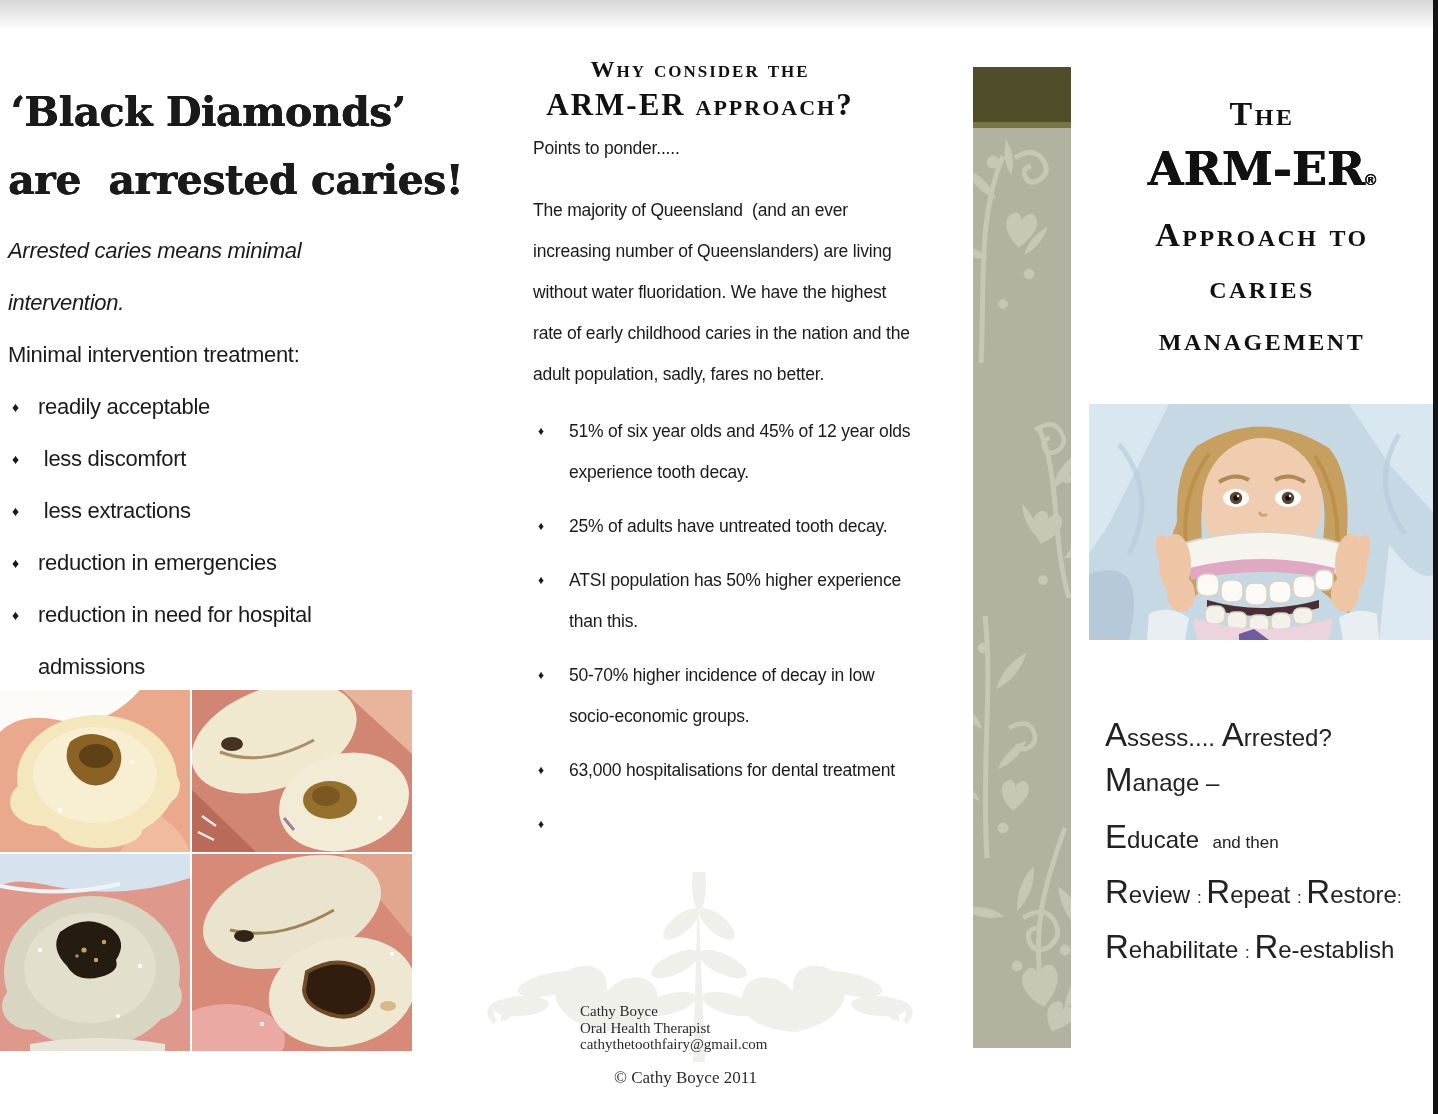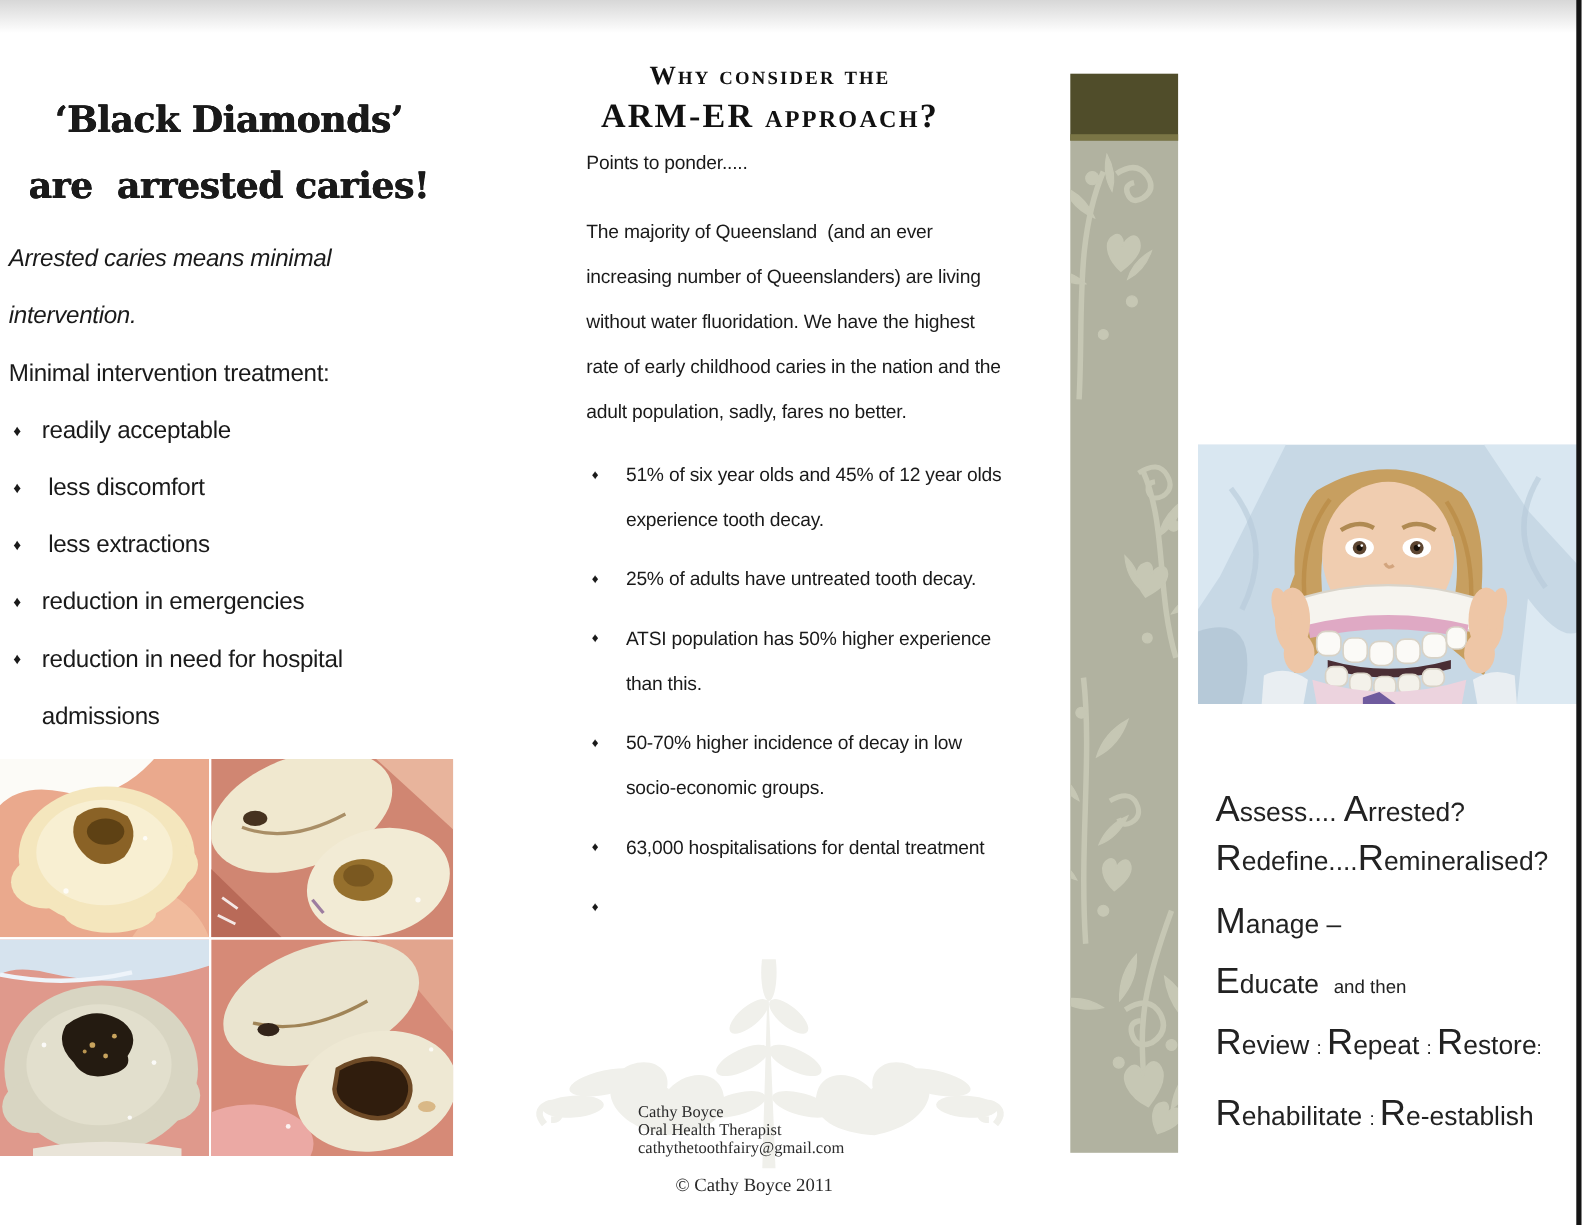--- a/index.html
+++ b/index.html
@@ -6,21 +6,21 @@
   #page{position:relative;width:1438px;height:1114px;background:#ffffff;overflow:hidden;
         font-family:"Liberation Sans",sans-serif;color:#1a1a1a;}
   .top-fade{position:absolute;left:0;top:0;width:1438px;height:30px;
         background:linear-gradient(#d7d7d7,#ffffff);}
   .right-border{position:absolute;left:1433px;top:0;width:5px;height:1114px;background:#141414;}
 
   
   .left-panel{position:absolute;left:8px;top:92px;width:414px;}
   .cooper{font-family:"DejaVu Serif",serif;font-weight:700;
         text-shadow:0 0 .6px currentColor,.5px 0 currentColor;letter-spacing:-.5px;}
-  .lp-h{width:400px;text-align:center;font-size:33px;line-height:1;}
+  .lp-h{width:400px;text-align:center;font-size:41px;line-height:1;}
   .lp-h2{margin-top:27px;white-space:pre;}
   .lp-body{margin-top:24px;font-size:22px;line-height:52px;letter-spacing:-.3px;width:344px;
         white-space:pre-wrap;font-style:italic;}
   .lp-sub{font-size:22px;line-height:52px;letter-spacing:-.3px;}
   ul.blist{list-style:none;margin:0;padding:0;}
   .left-panel ul.blist li{position:relative;padding-left:30px;font-size:22px;line-height:52px;
         letter-spacing:-.3px;width:340px;white-space:pre-wrap;}
   .blist .mark{position:absolute;left:4px;top:0;font-size:14px;}
   .photo-grid{position:absolute;left:0;top:690px;width:412px;height:361px;display:grid;
         grid-template-columns:190px 220px;grid-template-rows:162px 197px;gap:2px;background:#fff;}
@@ -256,20 +256,27 @@
           <path d="M50 790 Q72 776 82 794 Q90 810 74 820 Q60 826 56 812 Q53 801 64 800" stroke-width="5" fill="none"></path>
           <use href="#ht" transform="translate(64 852) scale(1.9) rotate(-15)"></use>
           <use href="#ht" transform="translate(86 884) scale(1.4) rotate(20)"></use>
           <circle cx="44" cy="838" r="5"></circle>
             <circle cx="92" cy="822" r="5"></circle>
         </g>
       </svg>
     </div>
   </div>
 
+  <div class="rp-title">
+    <div class="rp-sc">The</div>
+    <div class="cooper rp-armer"><span>ARM-ER</span><span class="reg">®</span></div>
+    <div class="rp-sc">Approach to</div>
+    <div class="rp-sc">caries</div>
+    <div class="rp-sc">management</div>
+  </div>
 
   <svg class="rp-photo" width="346" height="236" viewBox="0 0 346 236">
     <rect width="346" height="236" fill="#c7d8e5"></rect>
     <path d="M0 0 L80 0 L20 120 L0 150 Z" fill="#d9e7f1"></path>
     <path d="M260 0 L346 0 L346 110 L300 60 Z" fill="#d9e7f1"></path>
     <path d="M0 170 Q60 150 40 236 L0 236 Z" fill="#b6c9d8"></path>
     <path d="M300 140 Q330 180 346 170 L346 236 L290 236 Z" fill="#dce9f2"></path>
     <path d="M30 40 Q70 90 40 150" stroke="#b6c9d8" stroke-width="5" fill="none" opacity=".6"></path>
     <path d="M310 30 Q280 80 316 130" stroke="#b6c9d8" stroke-width="5" fill="none" opacity=".6"></path>
     <path d="M108 42 Q173 2 240 44 Q262 70 258 130 Q276 170 260 210 L224 180 Q242 120 232 84 Q202 62 173 62 Q142 62 116 86 Q106 128 122 178 L88 208 Q70 160 88 118 Q86 64 108 42 Z" fill="#c79f60"></path>
@@ -314,21 +321,20 @@
       <ellipse cx="272" cy="150" rx="8" ry="20" transform="rotate(14 272 150)"></ellipse>
       <ellipse cx="256" cy="190" rx="14" ry="18"></ellipse>
     </g>
     <path d="M150 230 L165 225 L180 236 L150 236 Z" fill="#6f5b9e"></path>
     <path d="M60 210 Q80 200 100 214 L96 236 L58 236 Z" fill="#e9eef2"></path>
     <path d="M288 210 Q268 202 250 214 L254 236 L290 236 Z" fill="#e9eef2"></path>
   </svg>
 
   <div class="acronym" id="acronym">
       <div class="acr-line"><span class="ab">A</span><span class="an">ssess.... </span><span class="ab">A</span><span class="an">rrested?</span></div>
-      <div class="acr-line"><span class="ab">R</span><span class="an">edefine....</span><span class="ab">R</span><span class="an">emineralised?</span></div>
       <div class="acr-line"><span class="ab">M</span><span class="an">anage </span><span class="an">–</span></div>
       <div class="acr-line"><span class="ab">E</span><span class="an">ducate  </span><span class="as">and then</span></div>
       <div class="acr-line"><span class="ab">R</span><span class="an">eview </span><span class="as">: </span><span class="ab">R</span><span class="an">epeat </span><span class="as">: </span><span class="ab">R</span><span class="an">estore</span><span class="as">:</span></div>
       <div class="acr-line"><span class="ab">R</span><span class="an">ehabilitate </span><span class="as">: </span><span class="ab">R</span><span class="an">e-establish</span></div>
     </div>
 
   <div class="right-border"></div>
 </div>
 
 </body></html>

